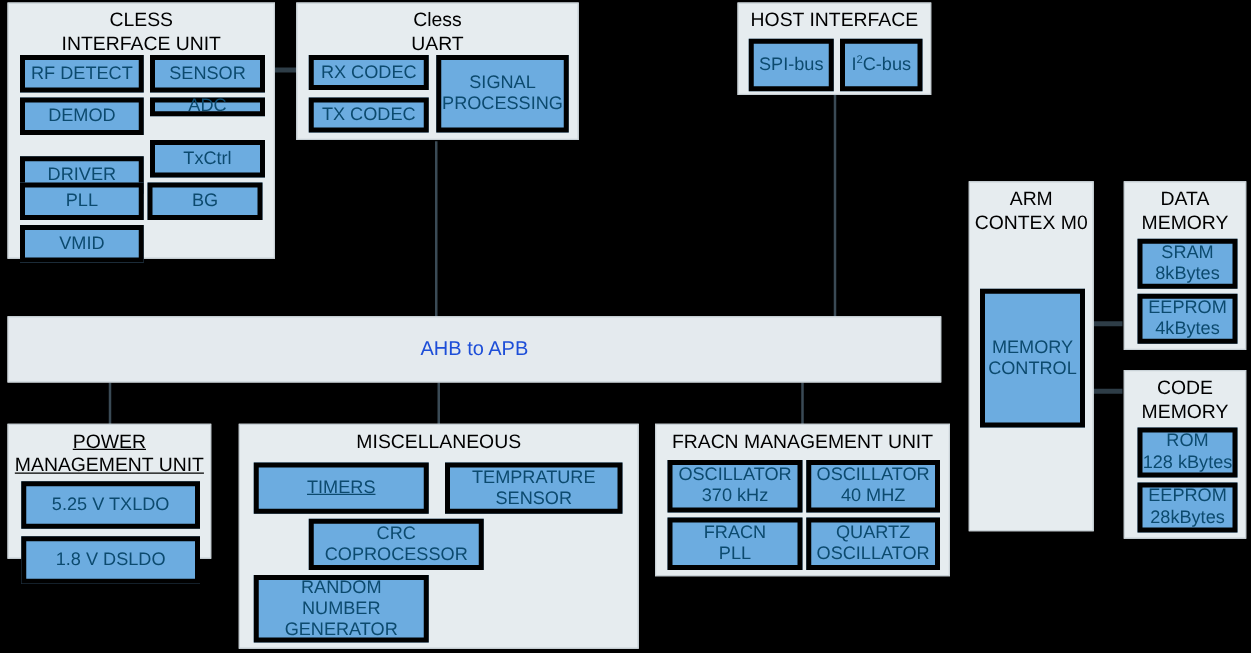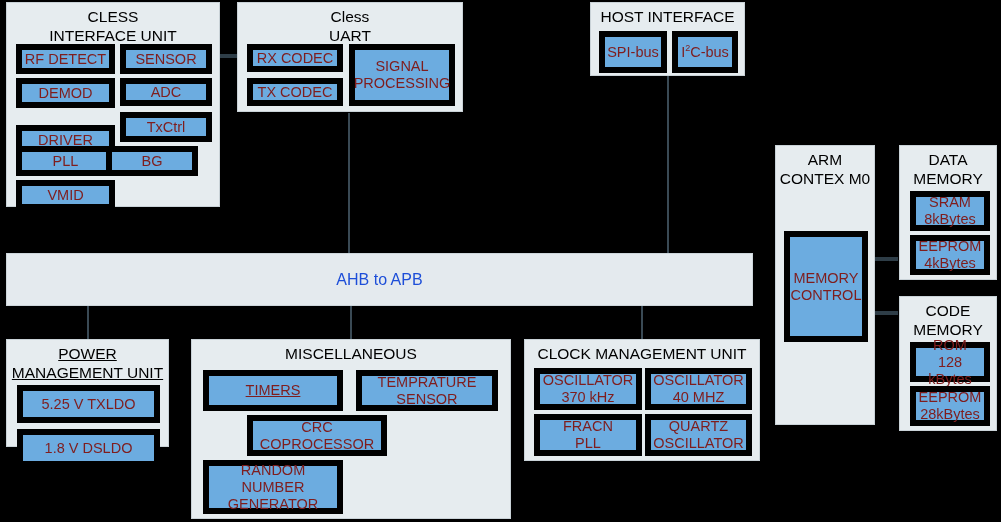--- a/index.html
+++ b/index.html
@@ -27,27 +27,27 @@
     color: #000000;
     font-size: 15.5px;
     line-height: 19px;
     padding-top: 4px;
     white-space: pre-line;
   }
   
   .blk {
     position: absolute;
     background: #6cace0;
-    border: 6px solid #000000;
+    border: 4px solid #000000;
     box-sizing: border-box;
     display: flex;
     align-items: center;
     justify-content: center;
     text-align: center;
-    color: #7f1d1d;
+    color: #0c4a6e;
     font-size: 14.5px;
     line-height: 17px;
     white-space: pre-line;
   }
   
   .busbar {
     position: absolute;
     background: #e4eaee;
     border: 1px solid #cdd6db;
     box-sizing: border-box;
@@ -85,25 +85,25 @@
   <div class="vline" style="left:824px; top:306px; height:34px;"></div>
   <div class="hline thick" style="left:866px; top:257px; width:32px;"></div>
   <div class="hline thick" style="left:866px; top:311px; width:32px;"></div>
 
   <div class="panel" style="left:6px; top:2px; width:214px; height:205px;">
     <div class="panel-title">CLESS
 INTERFACE UNIT</div>
     <div class="blk" style="left:9px;  top:41px;  width:99px; height:30px;">RF DETECT</div>
     <div class="blk" style="left:113px; top:41px;  width:92px; height:30px;">SENSOR</div>
     <div class="blk" style="left:9px;  top:75px;  width:99px; height:30px;">DEMOD</div>
-    <div class="blk" style="left:113px; top:75px;  width:92px; height:28px;">ADC</div>
+    <div class="blk" style="left:113px; top:75px;  width:92px; height:15px;">ADC</div>
     <div class="blk" style="left:9px;  top:109px; width:99px; height:30px;margin-top:13px;">DRIVER</div>
     <div class="blk" style="left:113px; top:109px; width:92px; height:30px;">TxCtrl</div>
     <div class="blk" style="left:9px;  top:143px; width:99px; height:30px;">PLL</div>
-    <div class="blk" style="left:99px; top:143px; width:92px; height:30px;">BG</div>
+    <div class="blk" style="left:111px; top:143px; width:92px; height:30px;">BG</div>
     <div class="blk" style="left:9px;  top:177px; width:99px; height:30px;">VMID</div>
   </div>
 
   <div class="panel" style="left:237px; top:2px; width:226px; height:110px;">
     <div class="panel-title">Cless
 UART</div>
     <div class="blk" style="left:9px;  top:41px; width:96px; height:28px;">RX CODEC</div>
     <div class="blk" style="left:9px;  top:75px; width:96px; height:28px;text-align:right;">TX CODEC</div>
     <div class="blk" style="left:111px; top:41px; width:106px; height:62px;">SIGNAL
 PROCESSING</div>
@@ -157,21 +157,21 @@
     <div class="blk" style="left:164px; top:30px; width:142px; height:41px;">TEMPRATURE
 SENSOR</div>
     <div class="blk" style="left:11px;  top:75px; width:140px; height:41px;margin-left:44px;">CRC
 COPROCESSOR</div>
     <div class="blk" style="left:11px;  top:120px; width:140px; height:54px;">RANDOM
 NUMBER
 GENERATOR</div>
   </div>
 
   <div class="panel" style="left:524px; top:339px; width:236px; height:122px;">
-    <div class="panel-title">CLOCK MANAGEMENT UNIT</div>
+    <div class="panel-title">FRACN MANAGEMENT UNIT</div>
     <div class="blk" style="left:9px;  top:28px; width:108px; height:42px;">OSCILLATOR
 370 kHz</div>
     <div class="blk" style="left:120px; top:28px; width:107px; height:42px;">OSCILLATOR
 40 MHZ</div>
     <div class="blk" style="left:9px;  top:74px; width:108px; height:42px;">FRACN
 PLL</div>
     <div class="blk" style="left:120px; top:74px; width:107px; height:42px;">QUARTZ
 OSCILLATOR</div>
   </div>
 

